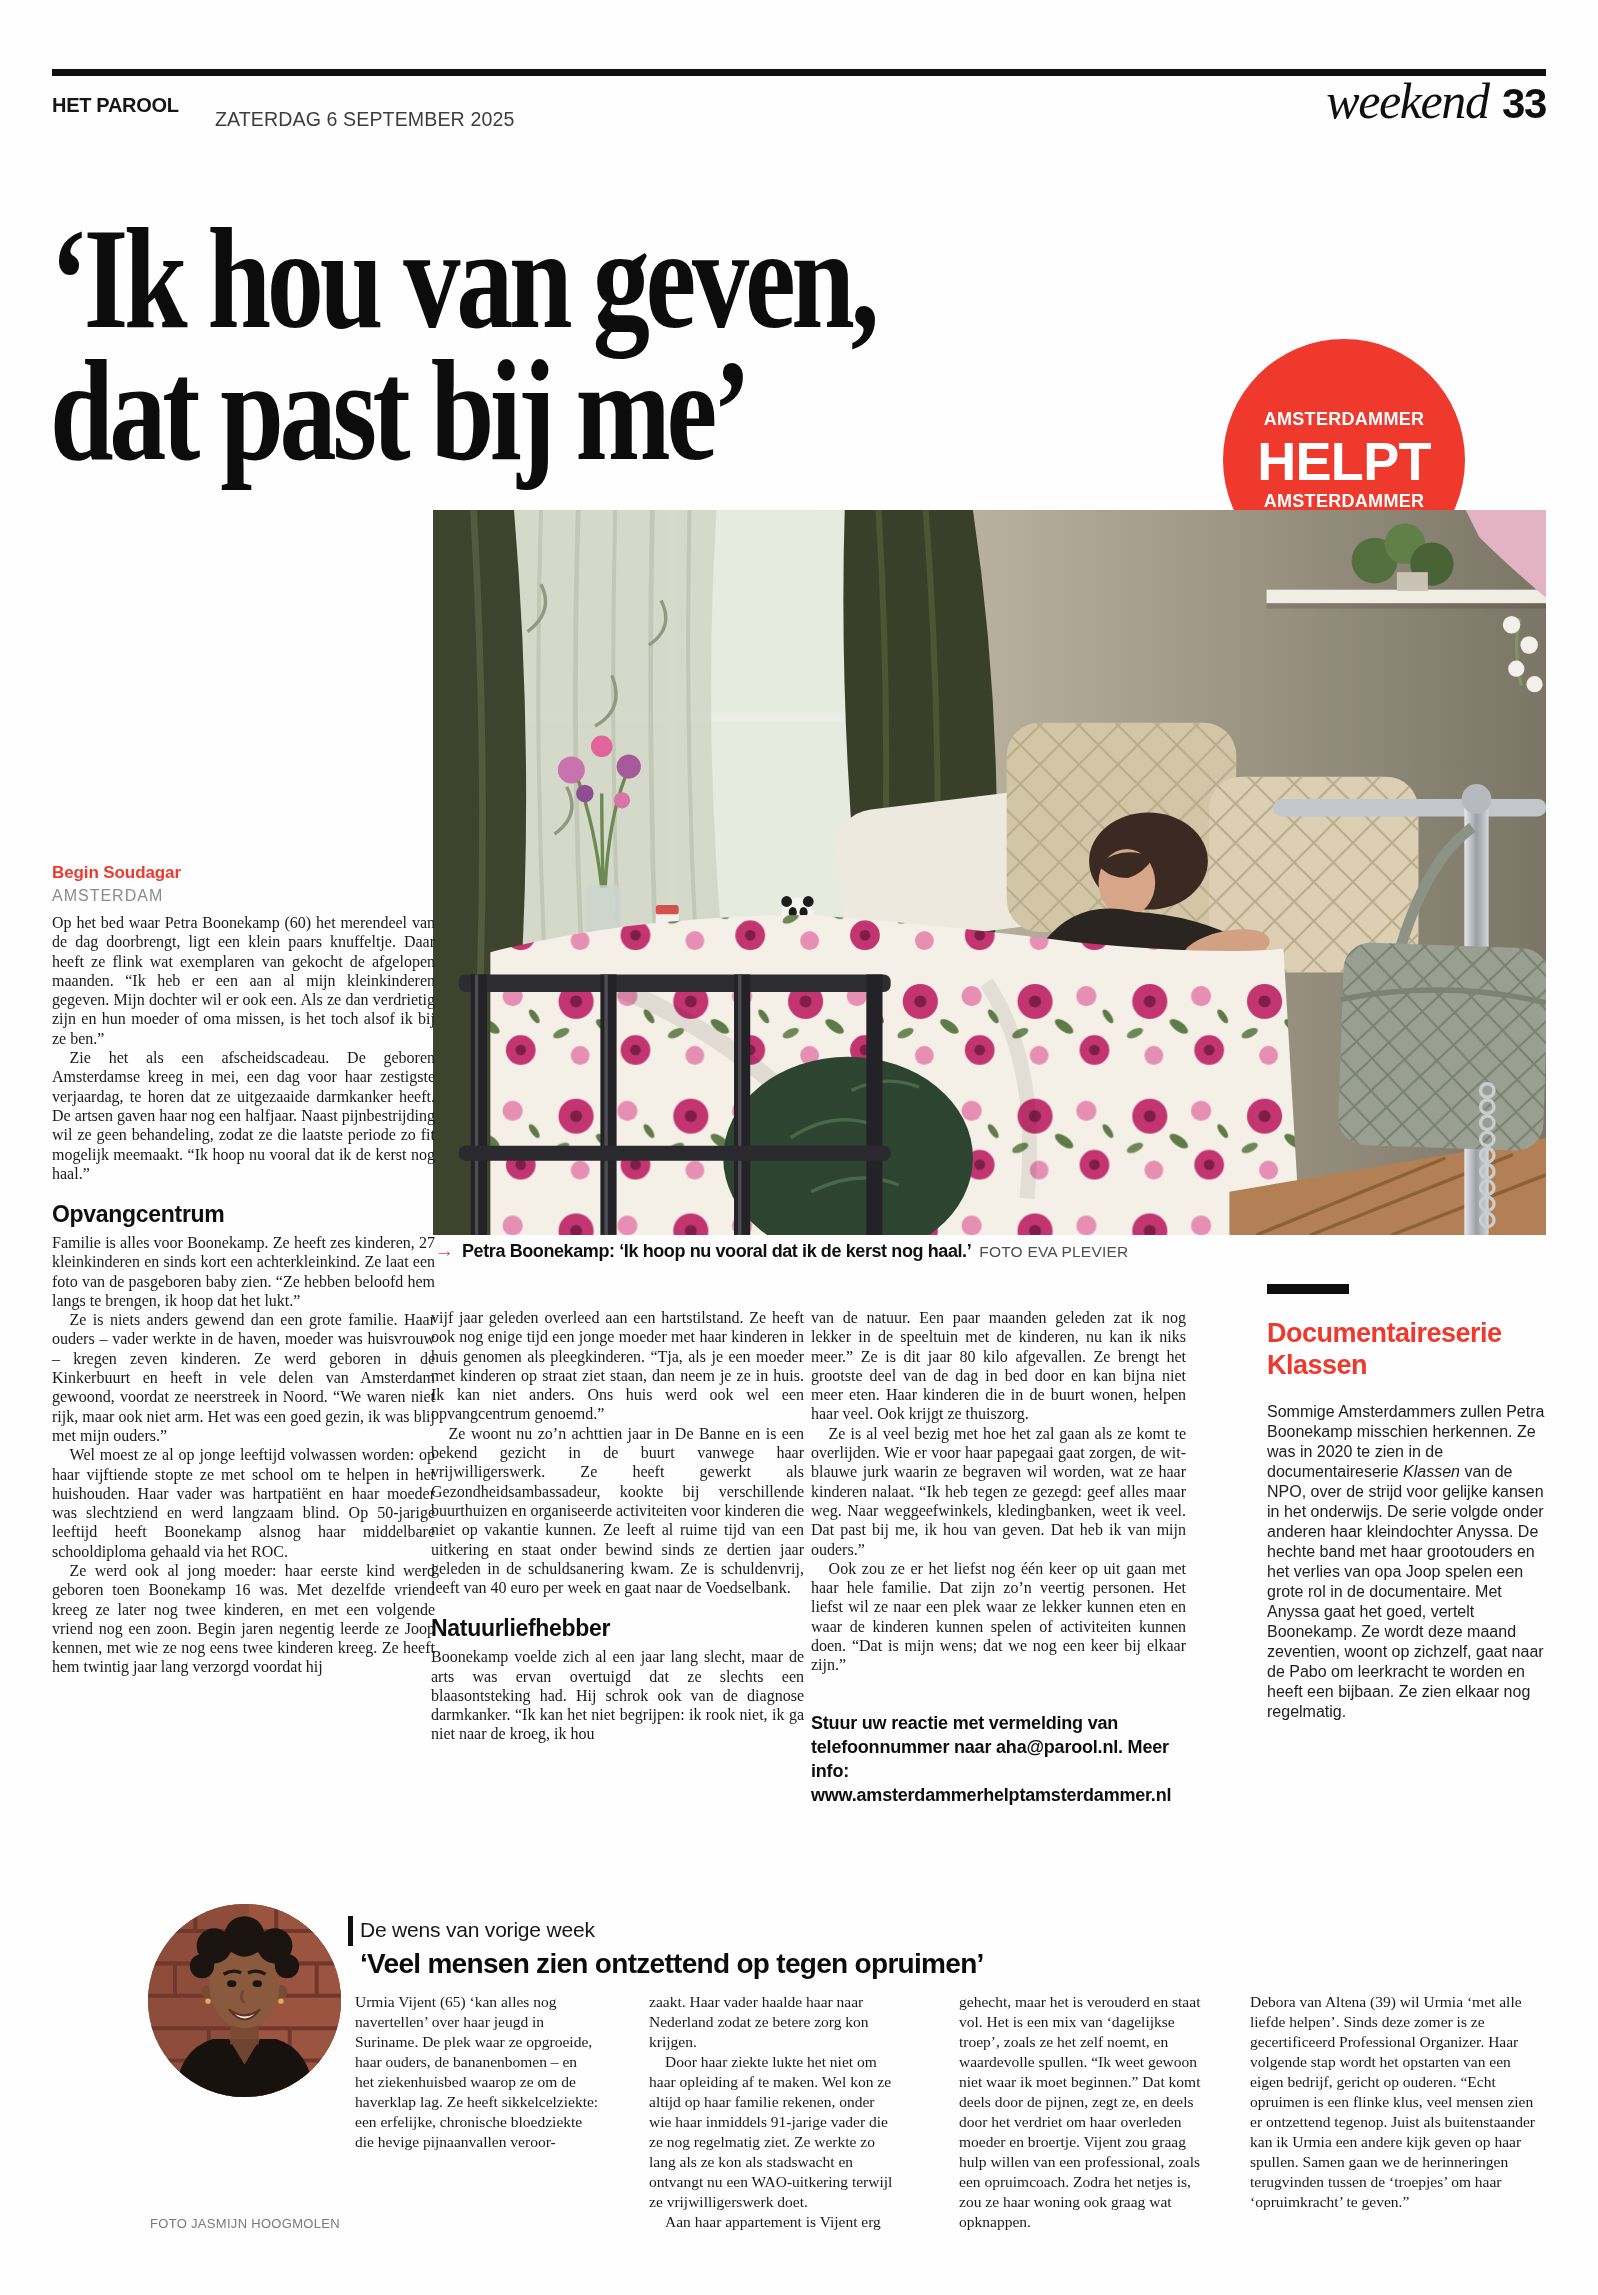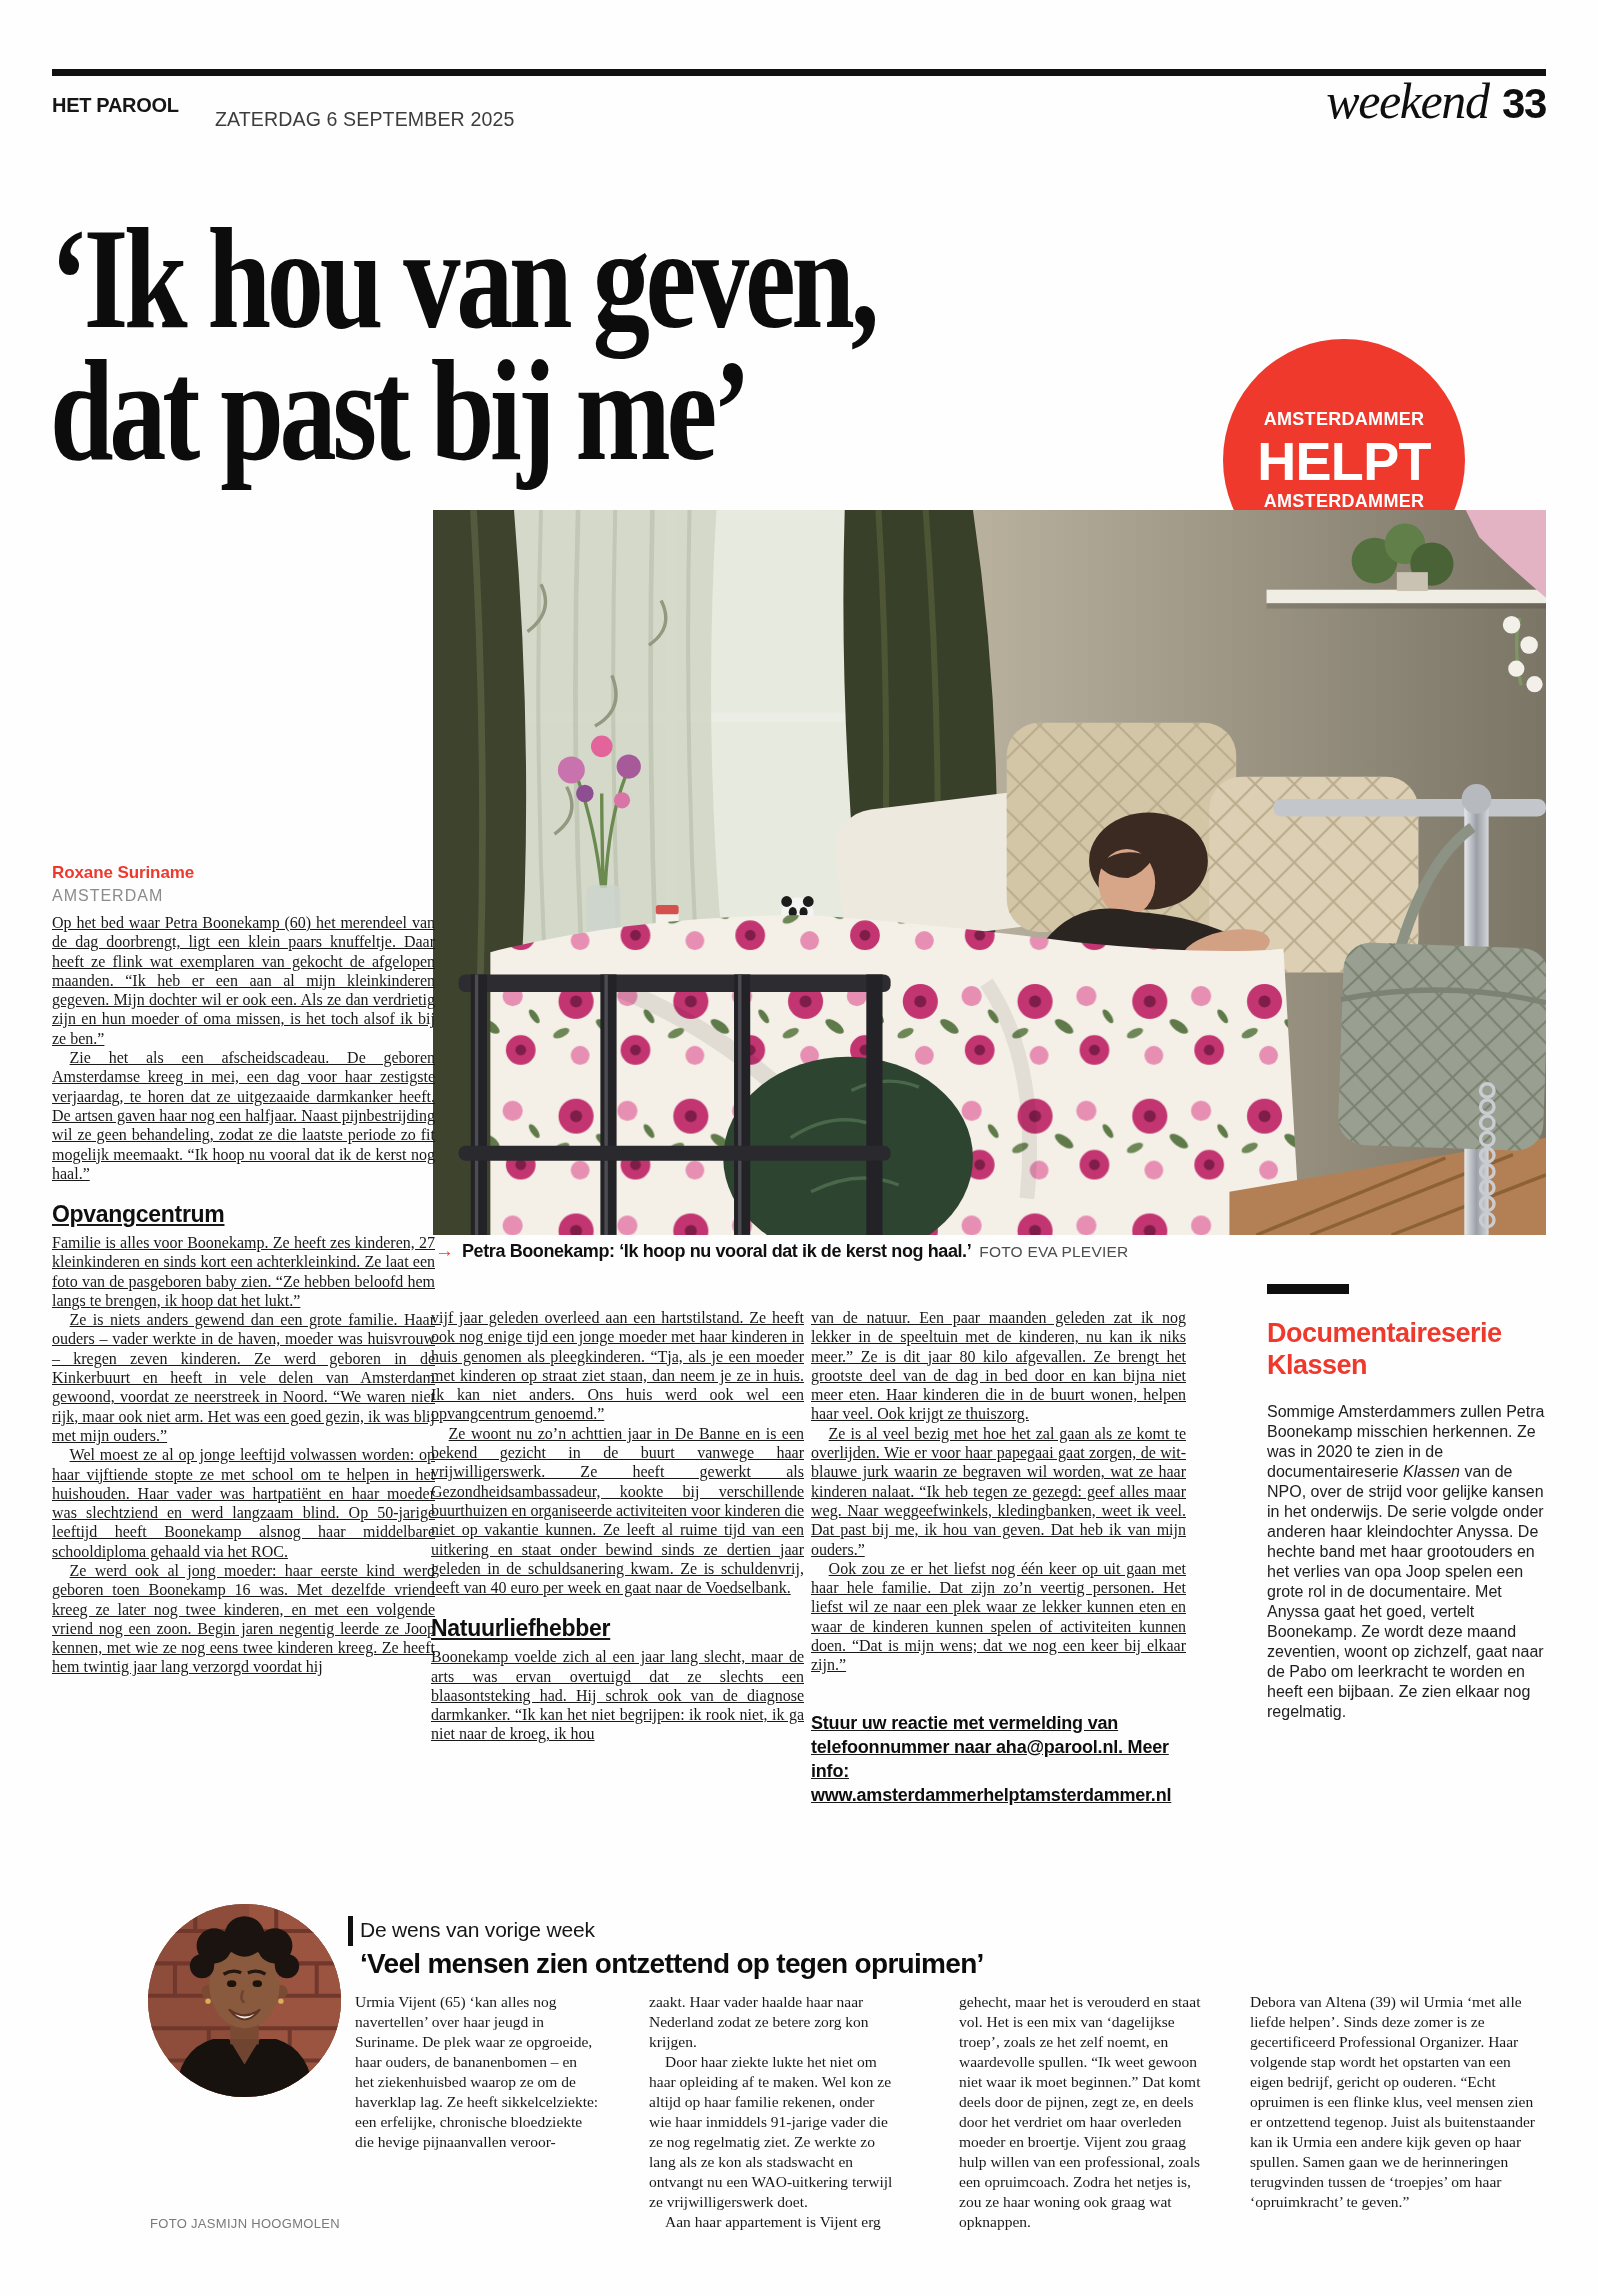--- a/index.html
+++ b/index.html
@@ -26,21 +26,21 @@
   .badge .b-small{font:bold 18px/1 "Liberation Sans",sans-serif;letter-spacing:0.3px;}
   .badge .b-big{font:bold 54px/1 "Liberation Sans",sans-serif;letter-spacing:-0.7px;margin:5.4px 0 4px;}
 
   
   .intro{position:absolute;left:52px;top:513px;width:412px;font:32px/43px "Liberation Sans",sans-serif;font-weight:300;color:#262626;letter-spacing:-0.5px;}
   .byline{position:absolute;left:52px;top:864px;}
   .byline .author{font:bold 17px/1 "Liberation Sans",sans-serif;color:var(--red);letter-spacing:-0.1px;}
   .byline .city{margin-top:6.8px;font:16px/1 "Liberation Sans",sans-serif;color:#8b8b8b;letter-spacing:1px;}
 
   
-  .body-col{position:absolute;font:16px/19.3px "Liberation Serif",serif;color:#191919;text-align:justify;text-decoration:underline;}
+  .body-col{position:absolute;font:16px/19.3px "Liberation Serif",serif;color:#191919;text-align:justify;}
   .col1{left:52px;top:913px;width:383px;}
   .col2{left:431px;top:1308px;width:373px;}
   .col3{left:811px;top:1308px;width:375px;}
   .body-col p.ind{text-indent:17.6px;}
   .subhead{font:bold 23px/1 "Liberation Sans",sans-serif;margin:20px 0 6.8px;color:#0f0f0f;text-align:left;letter-spacing:-0.3px;}
   .cta{margin-top:36px;font:bold 18px/24px "Liberation Sans",sans-serif;color:#0e0e0e;text-align:left;letter-spacing:-0.2px;}
 
   
   .photo{position:absolute;left:433px;top:510px;width:1113px;height:725px;overflow:hidden;background:#9a927f;}
   .caption{position:absolute;left:435px;top:1241px;width:1110px;display:flex;align-items:baseline;gap:8px;white-space:nowrap;}
@@ -88,21 +88,21 @@
   </div>
 
   <div class="badge">
     <span class="b-small">AMSTERDAMMER</span>
     <span class="b-big">HELPT</span>
     <span class="b-small">AMSTERDAMMER</span>
   </div>
 
 
   <div class="byline">
-    <div class="author">Roxane Suriname</div>
+    <div class="author">Begin Soudagar</div>
     <div class="city">AMSTERDAM</div>
   </div>
 
   <div class="photo">
     <svg viewBox="0 0 1649 1074" width="1113" height="725">
       <defs>
         <linearGradient id="wall" x1="0" y1="0" x2="1" y2="0">
           <stop offset="0" stop-color="#e7e3d6"></stop>
             <stop offset="0.45" stop-color="#bdb5a2"></stop>
             <stop offset="1" stop-color="#7b7566"></stop>

